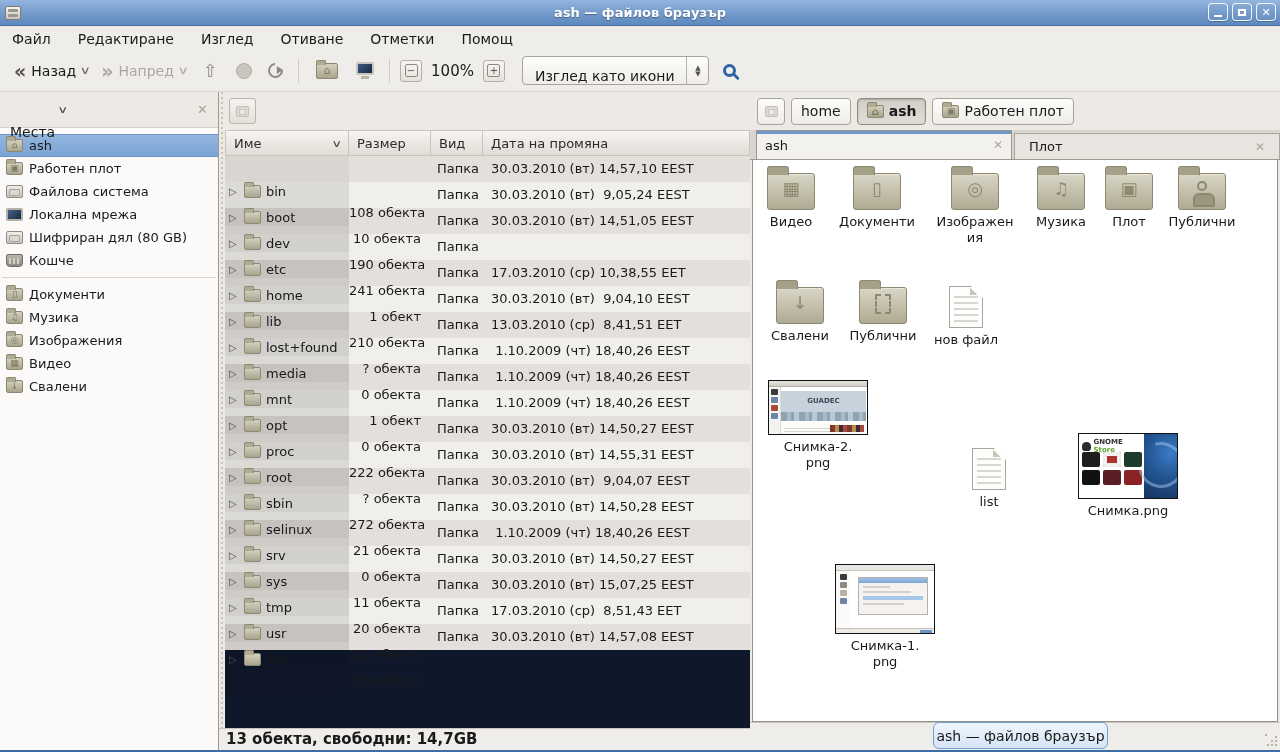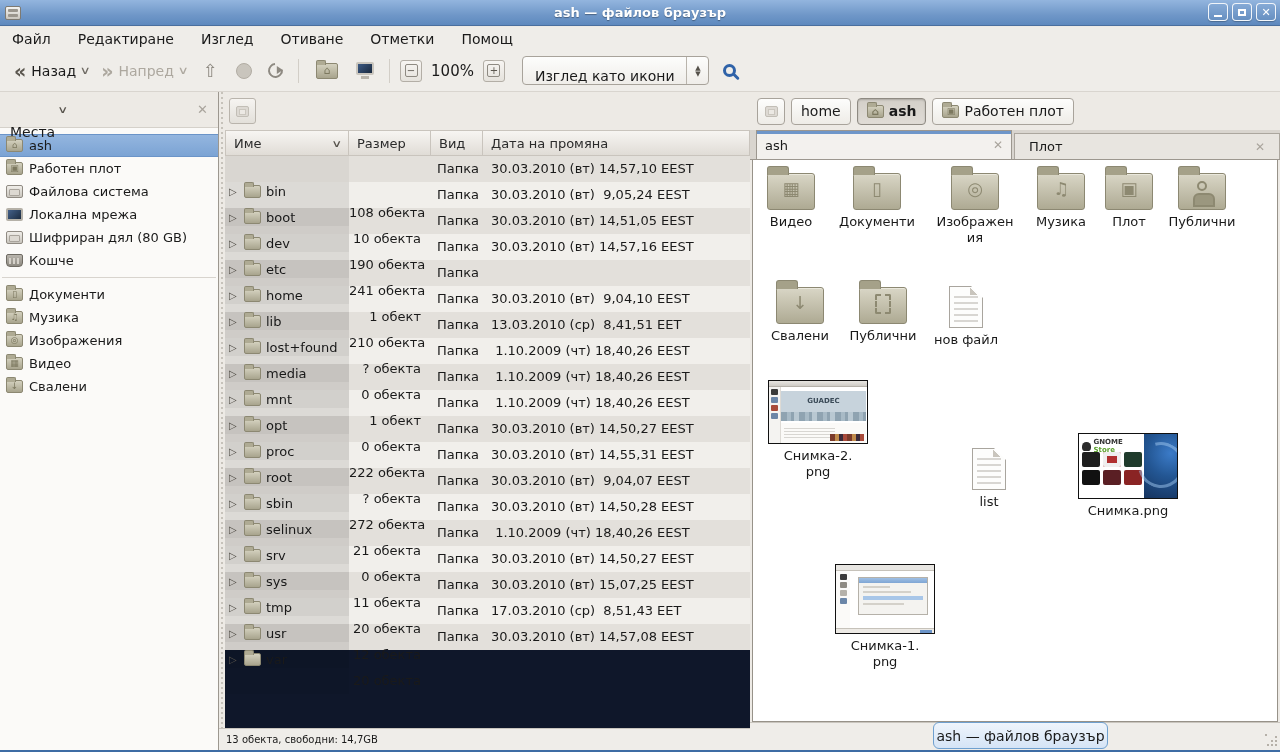--- a/index.html
+++ b/index.html
@@ -111,21 +111,21 @@
   .th .sort { margin-left:auto; font-size:10px; color:#55514A; transform:scaleX(1.5); }
   .tbody { }
   .trow { display:grid; grid-template-columns:124px 82px 52px 1fr; height:26px; background:#F1EFEB; }
   .trow.odd { background:#E3E0DB; }
   .c-name { display:flex; align-items:center; gap:5px; padding-left:4px; background:rgba(0,0,0,.045); overflow:hidden; white-space:nowrap; }
   .expander { font-size:10px; color:#55514A; width:10px; flex:0 0 auto; }
   .c-size { text-align:right; padding-right:10px; line-height:26px; white-space:pre;margin-top:44px; }
   .c-type { padding-left:6px; line-height:26px; }
   .c-date { padding-left:8px; line-height:26px; white-space:pre; }
   .mid-status { position:absolute; left:219px; top:728px; width:531px; height:22px; background:#EFEDE9;
-    border-top:1px solid #C9C5BE; line-height:21px; padding-left:7px; font-size:10px; }
+    border-top:1px solid #C9C5BE; line-height:21px; padding-left:7px; font-size:15px;font-weight:bold; }
 
   
   .rightpane { position:absolute; left:750px; top:92px; width:530px; height:658px; background:#EDEAE5; }
   .crumbbar { height:38px; display:flex; align-items:center; gap:6px; padding-left:7px; }
   .crumb-btn { height:27px; border:1px solid #A8A39B; border-radius:4px; background:linear-gradient(#FDFDFC,#EEECE7);
     display:flex; align-items:center; gap:5px; padding:0 9px; font-size:14px; }
   .crumb-btn.root { width:28px; justify-content:center; padding:0; }
   .crumb-btn.active { background:linear-gradient(#D3CFC8,#E0DCD6); border-color:#8E8A82; font-weight:bold;
     box-shadow:inset 0 1px 2px rgba(0,0,0,.2); }
   .tabbar { height:30px; background:#D9D5CF; position:relative; border-bottom:1px solid #9C978F; }
@@ -410,31 +410,31 @@
     </div>
 
     <div class="trow">
       <div class="c-name">
         <span class="expander">▷</span>
         <span class="sicon folder"></span>
         <span class="txt">etc</span>
       </div>
       <div class="c-size">241 обекта</div>
       <div class="c-type">Папка</div>
-      <div class="c-date">30.03.2010 (вт) 14,57,16 EEST</div>
     </div>
 
     <div class="trow odd">
       <div class="c-name">
         <span class="expander">▷</span>
         <span class="sicon folder"></span>
         <span class="txt">home</span>
       </div>
       <div class="c-size">1 обект</div>
       <div class="c-type">Папка</div>
+      <div class="c-date">17.03.2010 (ср) 10,38,55 EET</div>
     </div>
 
     <div class="trow">
       <div class="c-name">
         <span class="expander">▷</span>
         <span class="sicon folder"></span>
         <span class="txt">lib</span>
       </div>
       <div class="c-size">210 обекта</div>
       <div class="c-type">Папка</div>
@@ -679,21 +679,21 @@
         <span class="dash-emblem"></span>
       </div>
     <div class="ivlabel">Публични</div>
   </div>
   <div class="ivitem" style="left:928px; top:282px;">
     <div class="docfile"></div>
     <div class="ivlabel">нов файл</div>
   </div>
 
   <div class="ivitem" style="left:767px; top:380px; width:102px;">
-    <div class="thumb" style="width:100px; height:64px;">
+    <div class="thumb" style="width:100px; height:55px;">
       <div class="t-toolbar"></div>
       <div class="t-sidecol">
           <div class="t-dot dark"></div>
           <div class="t-dot"></div>
           <div class="t-dot" style="background:#A84A3A;"></div>
           <div class="t-dot"></div>
         </div>
       <div class="guadec-banner">
           <div class="guadec-text">GUADEC</div>
           <div class="guadec-sky"></div>

